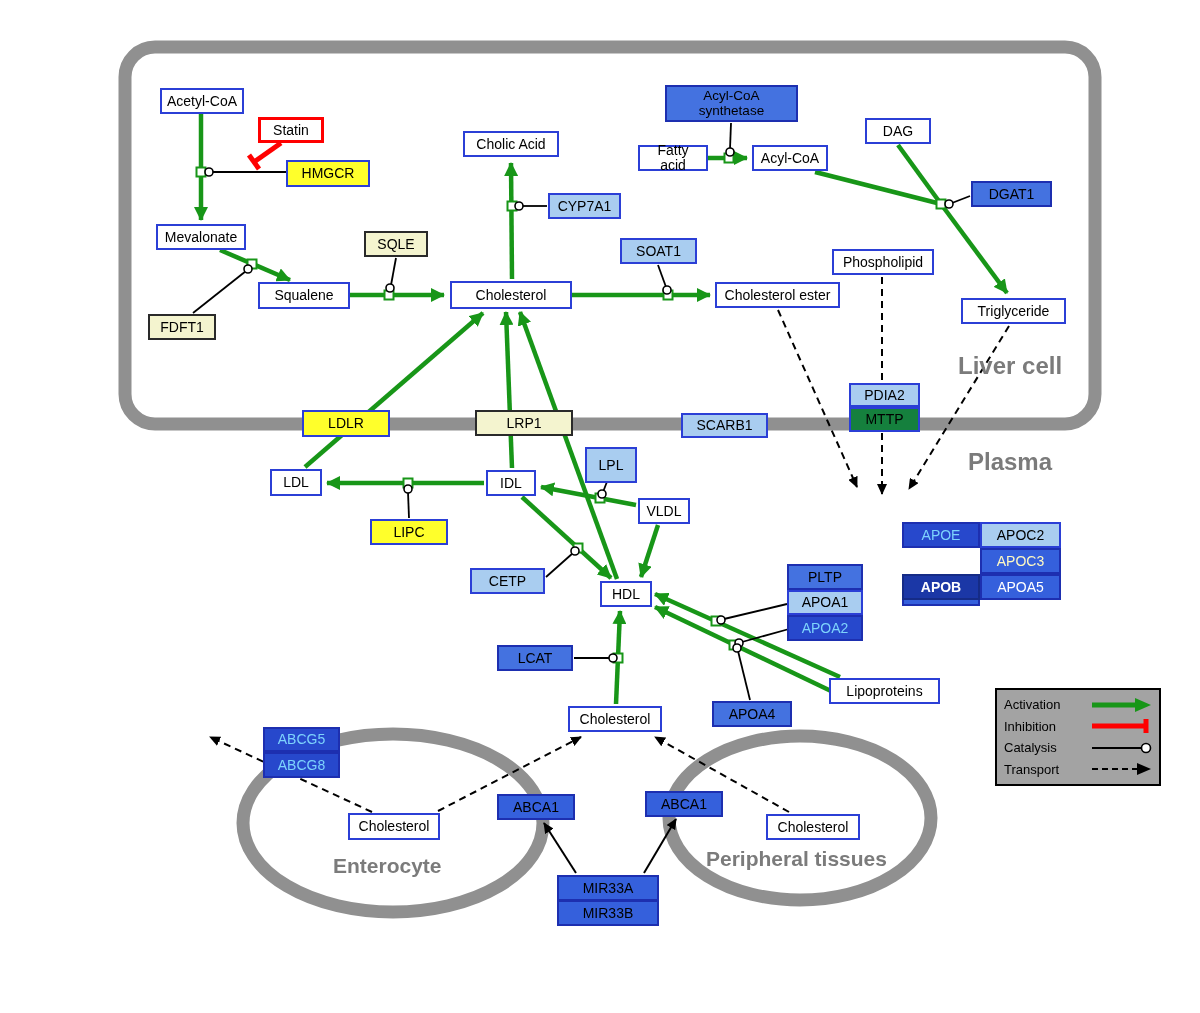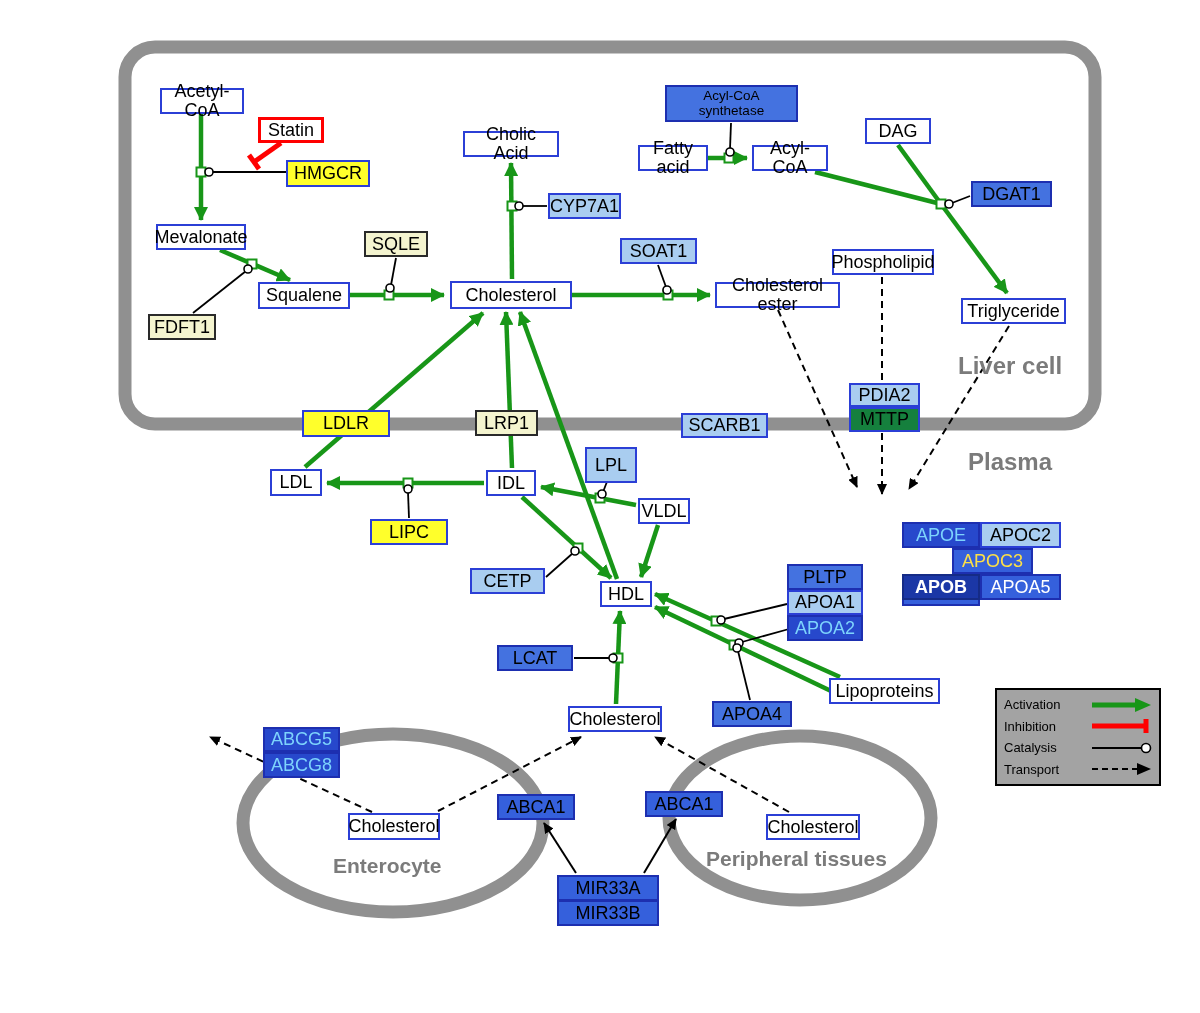--- a/index.html
+++ b/index.html
@@ -3,21 +3,21 @@
 <meta charset="utf-8">
 <style>
   html,body{margin:0;padding:0;}
   body{
     width:1200px;height:1013px;position:relative;background:#fff;
     font-family:"Liberation Sans", sans-serif;color:#000;overflow:hidden;
   }
   #edge-layer{position:absolute;left:0;top:0;z-index:1;}
   .node{
     position:absolute;z-index:2;display:flex;align-items:center;justify-content:center;
-    box-sizing:border-box;font-size:18px;text-align:center;background:#fff;
+    box-sizing:border-box;font-size:14px;text-align:center;background:#fff;
     padding:0 3px;line-height:1.05;
   }
   .metab{border:2px solid #2b3fd6;background:#ffffff;}
   .statin{border:3px solid #ff0000;background:#ffffff;}
   .ey{border:2px solid #2b3fd6;background:#ffff2b;}
   .ep{border:2px solid #2a2a2a;background:#f4f4cf;}
   .pl{border:2px solid #2b3fd6;background:#a9cdf0;}
   .pl2{border:2px solid #2b3fd6;background:#15803d;}
   .pm{border:2px solid #1d2fb0;background:#4472e0;}
   .pmd{border:2px solid #1d2fb0;background:#3560dc;}
@@ -155,39 +155,39 @@
 <div class="node metab" style="left:752px;top:145px;width:76px;height:26px;">Acyl-CoA</div>
 <div class="node metab" style="left:865px;top:118px;width:66px;height:26px;">DAG</div>
 <div class="node pm" style="left:971px;top:181px;width:81px;height:26px;">DGAT1</div>
 <div class="node pl" style="left:620px;top:238px;width:77px;height:26px;">SOAT1</div>
 <div class="node metab" style="left:715px;top:282px;width:125px;height:26px;">Cholesterol ester</div>
 <div class="node metab" style="left:832px;top:249px;width:102px;height:26px;">Phospholipid</div>
 <div class="node metab" style="left:961px;top:298px;width:105px;height:26px;">Triglyceride</div>
 <div class="node pl" style="left:849px;top:383px;width:71px;height:24px;">PDIA2</div>
 <div class="node pl2" style="left:849px;top:407px;width:71px;height:25px;">MTTP</div>
 <div class="node ey" style="left:302px;top:410px;width:88px;height:27px;">LDLR</div>
-<div class="node ep" style="left:475px;top:410px;width:63px;height:26px;">LRP1</div>
+<div class="node ep" style="left:475px;top:410px;width:98px;height:26px;">LRP1</div>
 <div class="node pl" style="left:681px;top:413px;width:87px;height:25px;">SCARB1</div>
 <div class="node metab" style="left:270px;top:469px;width:52px;height:27px;">LDL</div>
 <div class="node metab" style="left:486px;top:470px;width:50px;height:26px;">IDL</div>
 <div class="node pl" style="left:585px;top:447px;width:52px;height:36px;">LPL</div>
 <div class="node metab" style="left:638px;top:498px;width:52px;height:26px;">VLDL</div>
 <div class="node ey" style="left:370px;top:519px;width:78px;height:26px;">LIPC</div>
 <div class="node pl" style="left:470px;top:568px;width:75px;height:26px;">CETP</div>
 <div class="node metab" style="left:600px;top:581px;width:52px;height:26px;">HDL</div>
 <div class="node pm" style="left:787px;top:564px;width:76px;height:26px;">PLTP</div>
 <div class="node pl" style="left:787px;top:590px;width:76px;height:25px;">APOA1</div>
 <div class="node pd" style="left:787px;top:615px;width:76px;height:26px;">APOA2</div>
 <div class="node pm" style="left:497px;top:645px;width:76px;height:26px;">LCAT</div>
 <div class="node pm" style="left:712px;top:701px;width:80px;height:26px;">APOA4</div>
 <div class="node metab" style="left:829px;top:678px;width:111px;height:26px;">Lipoproteins</div>
 <div class="node pd" style="left:902px;top:522px;width:78px;height:26px;">APOE</div>
 <div class="node pl" style="left:980px;top:522px;width:81px;height:26px;">APOC2</div>
 <div class="node pmd" style="left:902px;top:580px;width:78px;height:26px;color:#000000;">APOC1</div>
-<div class="node pmd" style="left:952px;top:548px;width:81px;height:26px;color:#fde047;">APOC3</div>
+<div class="node pmd" style="left:980px;top:548px;width:81px;height:26px;color:#fef9c3;">APOC3</div>
 <div class="node pnavy" style="left:902px;top:574px;width:78px;height:26px;">APOB</div>
 <div class="node pmd" style="left:980px;top:574px;width:81px;height:26px;color:#fff;">APOA5</div>
 <div class="node metab" style="left:568px;top:706px;width:94px;height:26px;">Cholesterol</div>
 <div class="node pd" style="left:263px;top:727px;width:77px;height:25px;">ABCG5</div>
 <div class="node pd" style="left:263px;top:752px;width:77px;height:26px;">ABCG8</div>
 <div class="node metab" style="left:348px;top:813px;width:92px;height:27px;">Cholesterol</div>
 <div class="node pmd" style="left:497px;top:794px;width:78px;height:26px;">ABCA1</div>
 <div class="node pmd" style="left:645px;top:791px;width:78px;height:26px;">ABCA1</div>
 <div class="node metab" style="left:766px;top:814px;width:94px;height:26px;">Cholesterol</div>
 <div class="node pmd" style="left:557px;top:875px;width:102px;height:26px;">MIR33A</div>

